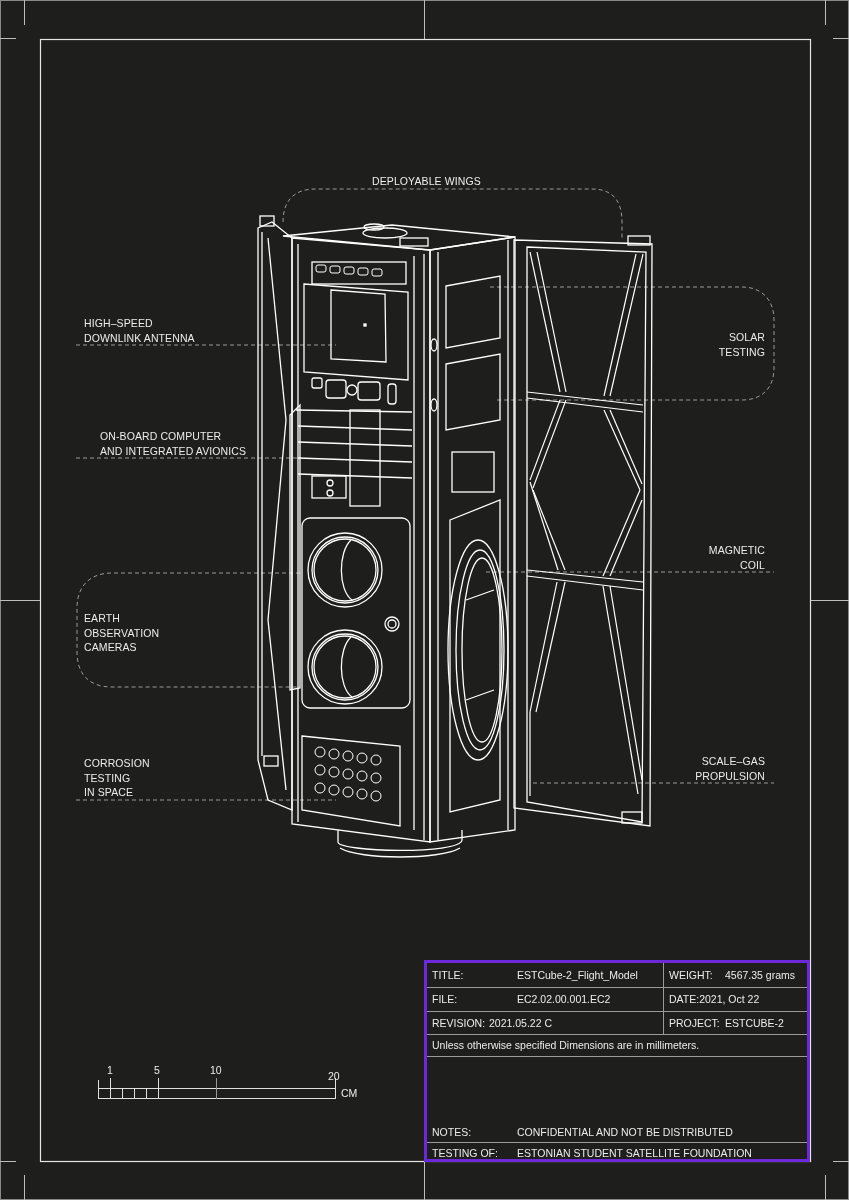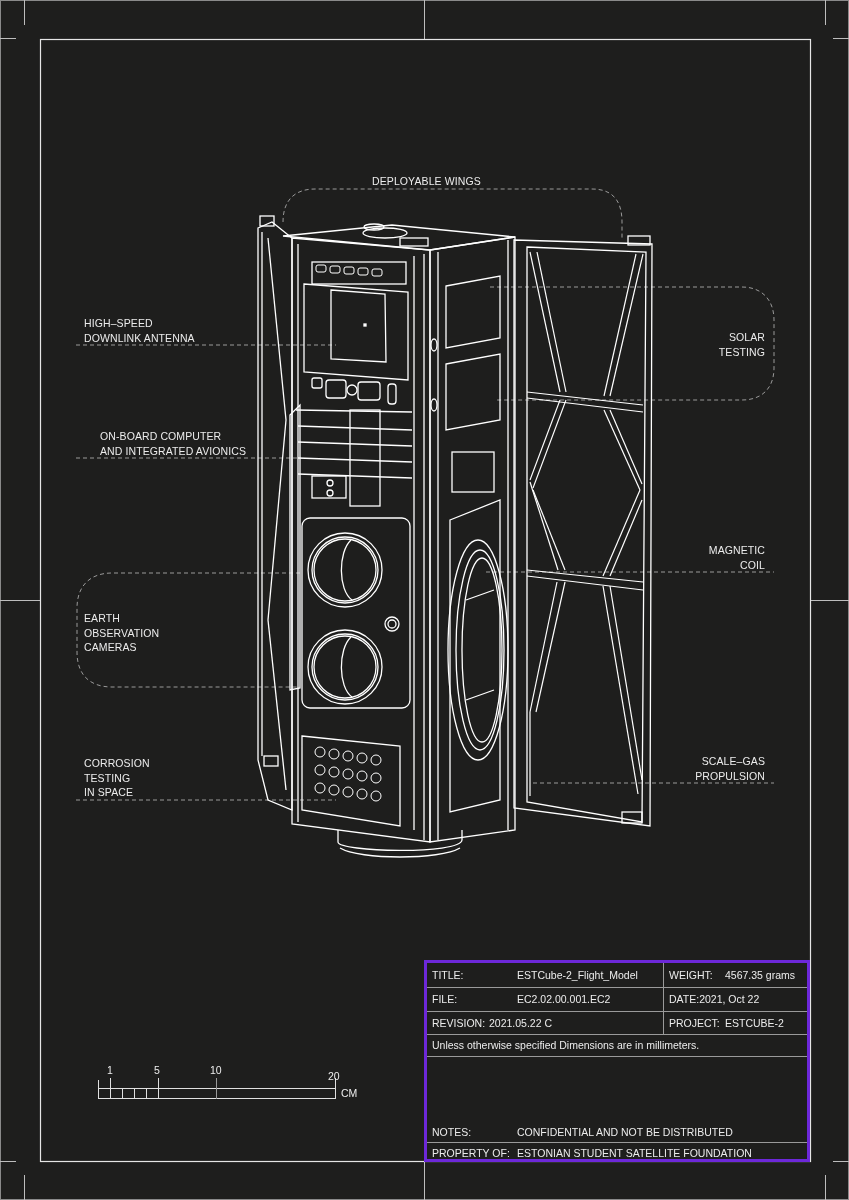--- a/index.html
+++ b/index.html
@@ -286,16 +286,16 @@
     <div class="cell" style="left:5px;">Unless otherwise specified Dimensions are in millimeters.</div>
   </div>
 
 
   <div class="row" style="top:158px; height:21px;">
     <div class="cell" style="left:5px;">NOTES:</div>
     <div class="cell" style="left:90px;">CONFIDENTIAL AND NOT BE DISTRIBUTED</div>
   </div>
 
   <div class="row" style="top:179px; height:21px; border-bottom:none;">
-    <div class="cell" style="left:5px;">PROPERTY OF:</div>
+    <div class="cell" style="left:5px;">TESTING OF:</div>
     <div class="cell" style="left:90px;">ESTONIAN STUDENT SATELLITE FOUNDATION</div>
   </div>
 </div>
 
 </body></html>

